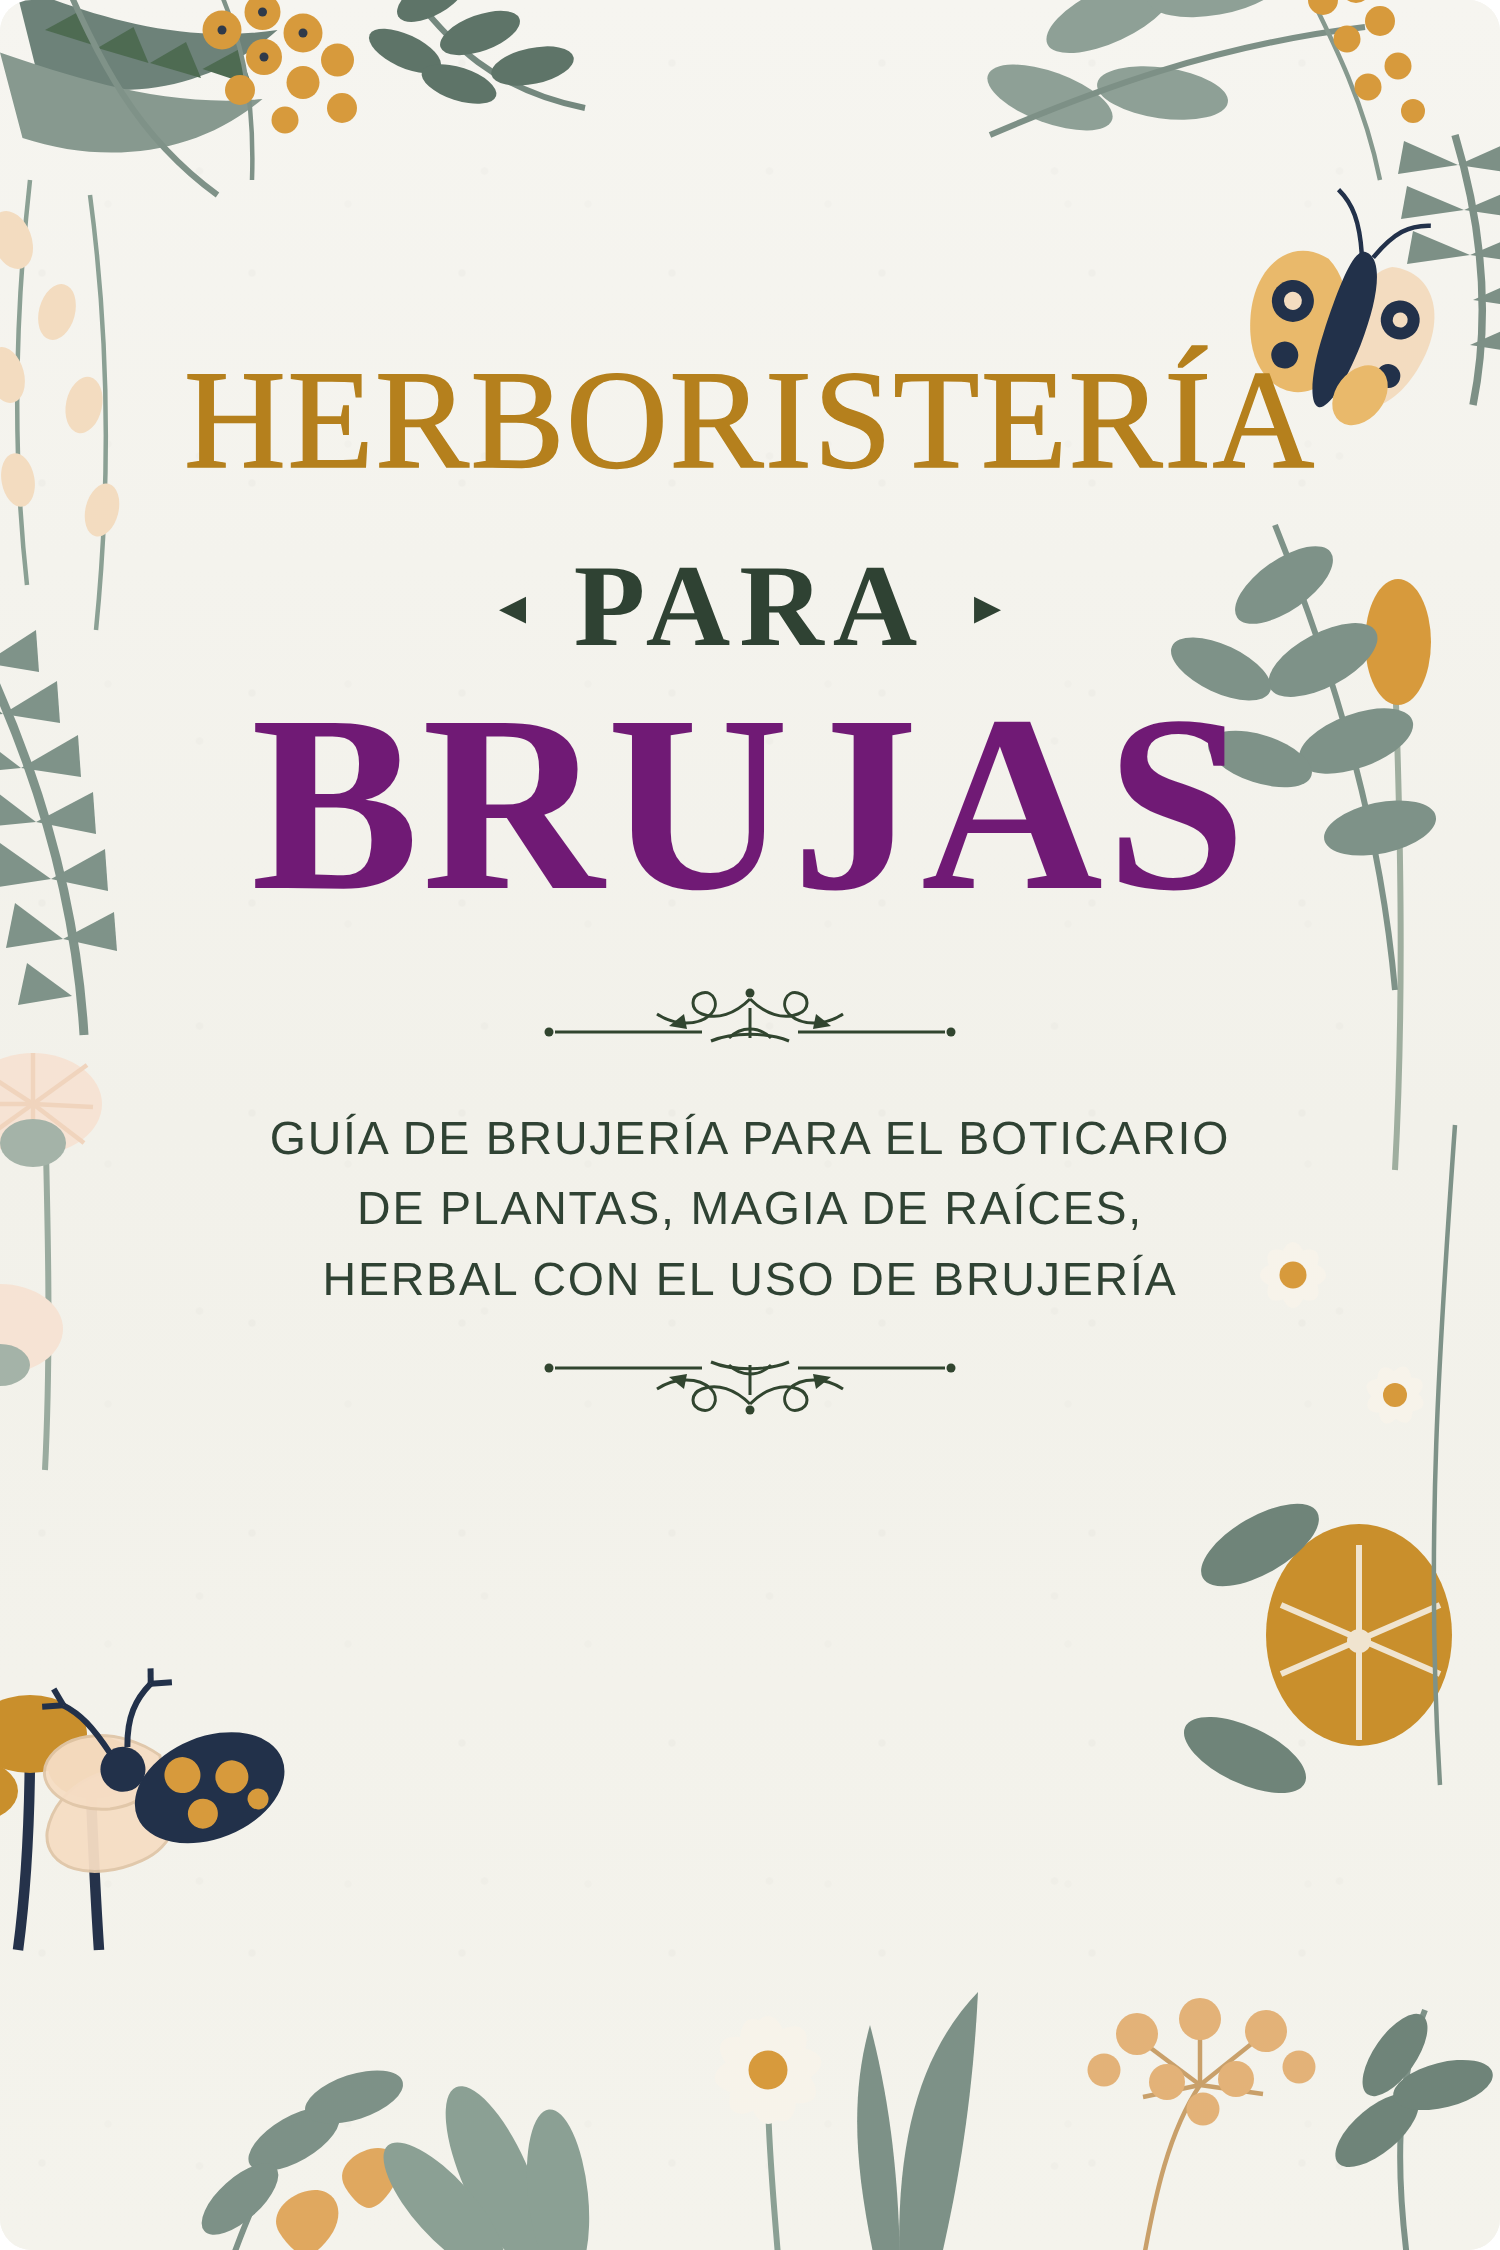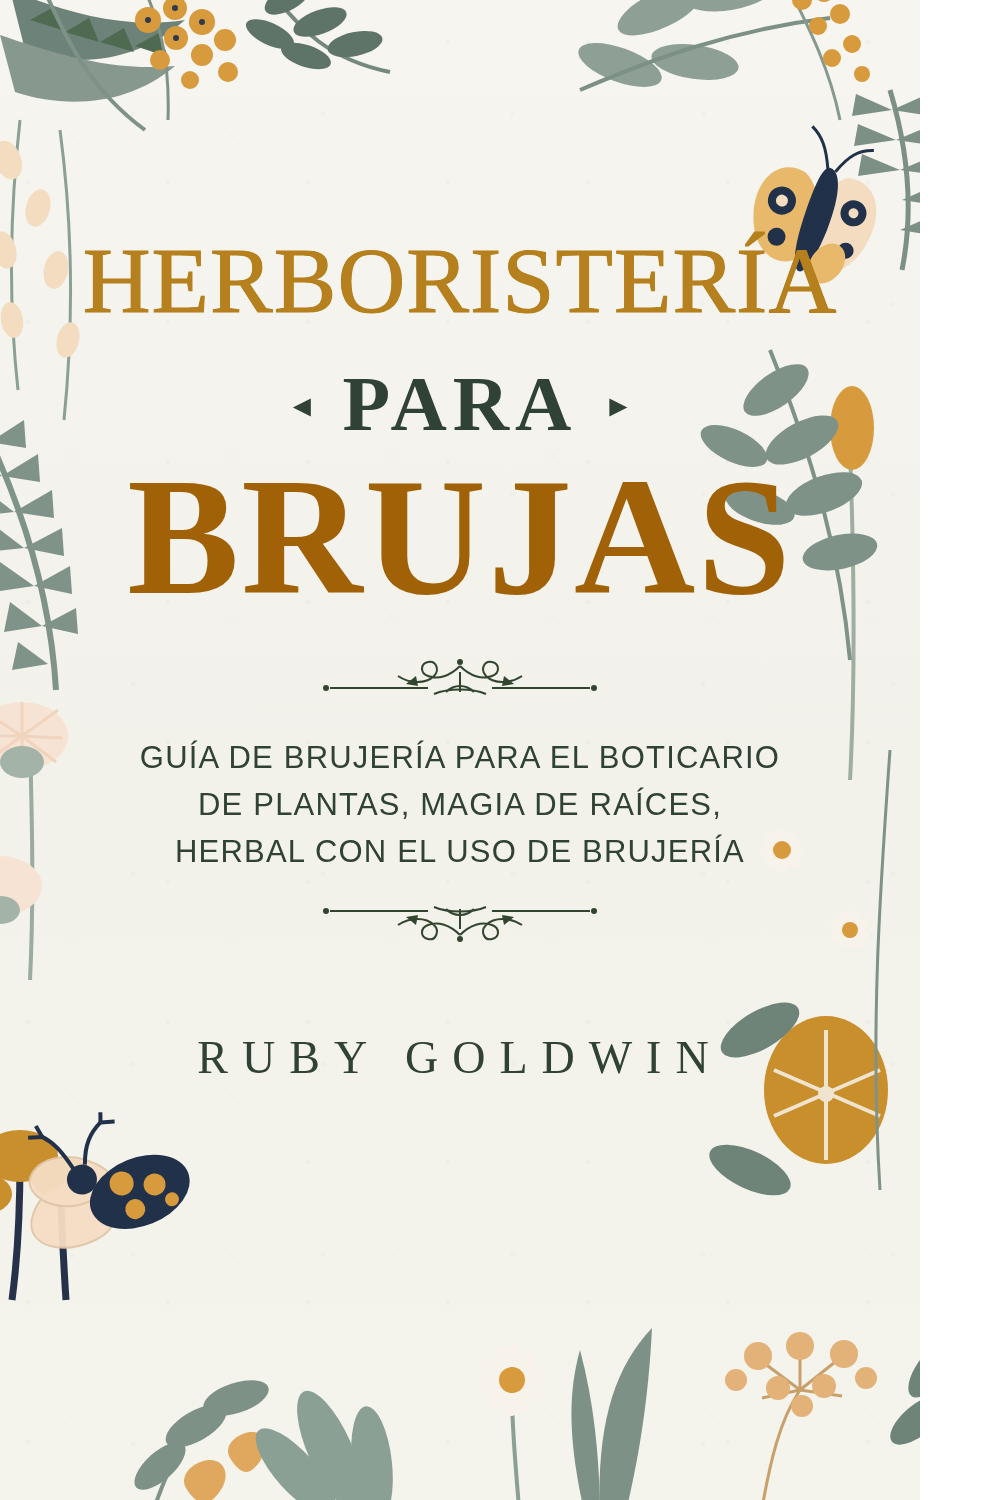--- a/index.html
+++ b/index.html
@@ -2,25 +2,26 @@
 <html lang="es"><head>
 <meta charset="utf-8">
 <style>
   html, body {
     margin: 0;
     padding: 0;
     background: #ffffff;
   }
   .cover {
     position: relative;
-    width: 920px;
+    width: 1000px;
     height: 1500px;
     overflow: hidden;
     background: #f4f3ee;
     font-family: "Liberation Serif", serif;
+    border-radius: 21px;
   }
   
   .paper-texture {
     position: absolute;
     inset: 0;
     background:
       radial-gradient(circle at 20% 30%, rgba(0,0,0,0.018) 0 2px, transparent 3px),
       radial-gradient(circle at 70% 60%, rgba(0,0,0,0.015) 0 2px, transparent 3px),
       radial-gradient(circle at 45% 85%, rgba(0,0,0,0.012) 0 2px, transparent 3px),
       linear-gradient(180deg, #f6f5f0 0%, #f2f1ea 50%, #f4f3ec 100%);
@@ -86,21 +87,21 @@
     font-size: 30px;
     line-height: 1;
     transform: translateY(2px);
   }
 
   .title-big {
     font-family: "Liberation Serif", serif;
     font-size: 168px;
     line-height: 0.92;
     letter-spacing: 2px;
-    color: #a16207;
+    color: #701a75;
     text-transform: uppercase;
     margin: 10px 0 0 0;
     position: relative;
   }
 
   .ornament {
     margin: 44px auto 0;
     width: 300px;
     color: #31452f;
   }
@@ -494,16 +495,15 @@
         <g fill="#31452f">
           <circle cx="150" cy="42" r="3"></circle>
           <path d="M96 20 l10 8 l2 -10 z"></path>
           <path d="M204 20 l-10 8 l-2 -10 z"></path>
           <circle cx="16" cy="14" r="3"></circle>
             <circle cx="284" cy="14" r="3"></circle>
         </g>
       </svg>
     </div>
 
-    <div class="author">Ruby Goldwin</div>
   </div>
 
 </div>
 
 </body></html>

